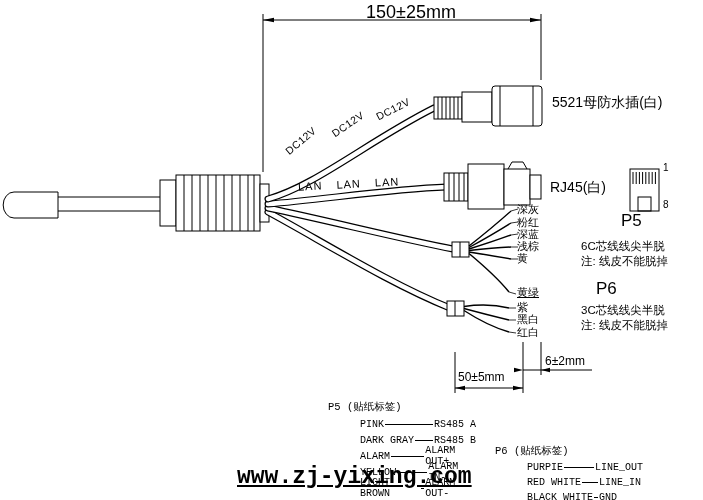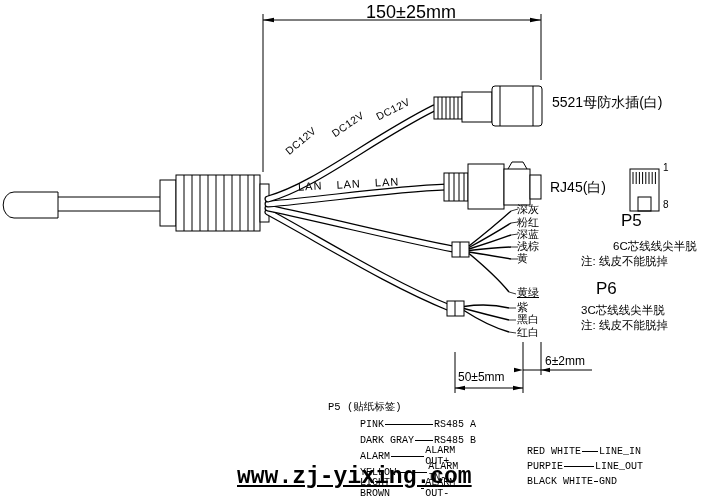--- a/index.html
+++ b/index.html
@@ -151,21 +151,21 @@
   <div class="t wlab" style="left:517px; top:229px;">深蓝</div>
   <div class="t wlab" style="left:517px; top:241px;">浅棕</div>
   <div class="t wlab" style="left:517px; top:253px;">黄</div>
   <div class="t wlab" style="left:517px; top:287px;text-decoration:underline;">黄绿</div>
 
   <div class="t wlab" style="left:517px; top:302px;">紫</div>
   <div class="t wlab" style="left:517px; top:314px;">黑白</div>
   <div class="t wlab" style="left:517px; top:327px;">红白</div>
 
   <div class="t ptitle" style="left:621px; top:212px;">P5</div>
-  <div class="t pnote" style="left:581px; top:240px;margin-left:32px;">6C芯线线尖半脱</div>
+  <div class="t pnote" style="left:581px; top:240px;">6C芯线线尖半脱</div>
   <div class="t pnote" style="left:581px; top:255px;">注: 线皮不能脱掉</div>
   <div class="t ptitle" style="left:596px; top:280px;">P6</div>
   <div class="t pnote" style="left:581px; top:304px;">3C芯线线尖半脱</div>
   <div class="t pnote" style="left:581px; top:319px;">注: 线皮不能脱掉</div>
 
   <div class="sticker" style="left:328px; top:400px; width:150px;">
     <div class="stitle">P5 (贴纸标签)</div>
     <div class="srow">
       <div class="ccell ccell-p5">
           <span>PINK</span>
@@ -197,36 +197,37 @@
     <div class="srow">
       <div class="ccell ccell-p5">
           <span>LIGHT BROWN</span>
           <span class="rule"></span>
         </div>
       <span>ALARM OUT-</span>
     </div>
   </div>
 
   <div class="sticker" style="left:495px; top:444px; width:148px;">
+    <div class="stitle">P6 (贴纸标签)</div>
+    <div class="srow srow6">
+      <div class="ccell ccell-p6">
+          <span>PURPIE</span>
+          <span class="rule"></span>
+        </div>
+      <span>LINE_OUT</span>
+    </div>
     <div class="srow srow6">
       <div class="ccell ccell-p6">
           <span>RED WHITE</span>
           <span class="rule"></span>
         </div>
       <span>LINE_IN</span>
     </div>
     <div class="srow srow6">
       <div class="ccell ccell-p6">
-          <span>PURPIE</span>
-          <span class="rule"></span>
-        </div>
-      <span>LINE_OUT</span>
-    </div>
-    <div class="srow srow6">
-      <div class="ccell ccell-p6">
           <span>BLACK WHITE</span>
           <span class="rule"></span>
         </div>
       <span>GND</span>
     </div>
   </div>
 
   <div class="watermark" style="left:237px; top:464px;">www.zj-yixing.com</div>
 
 </div>

